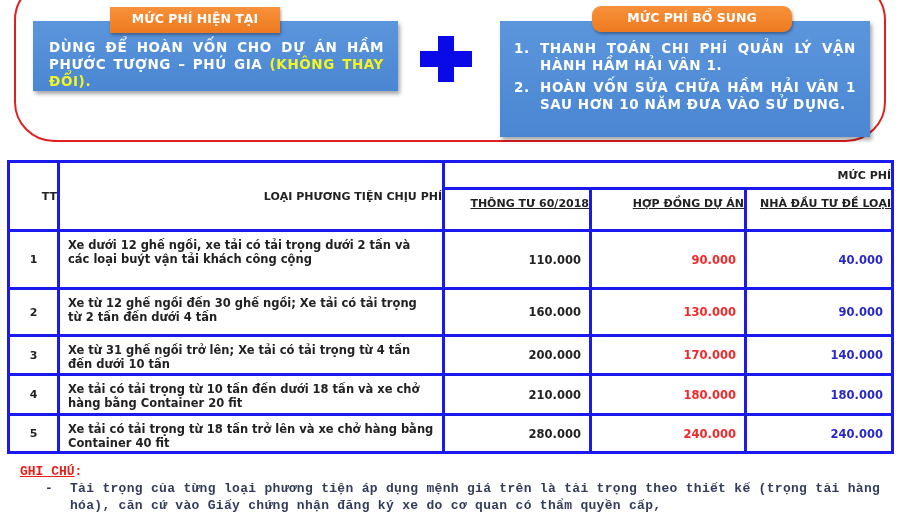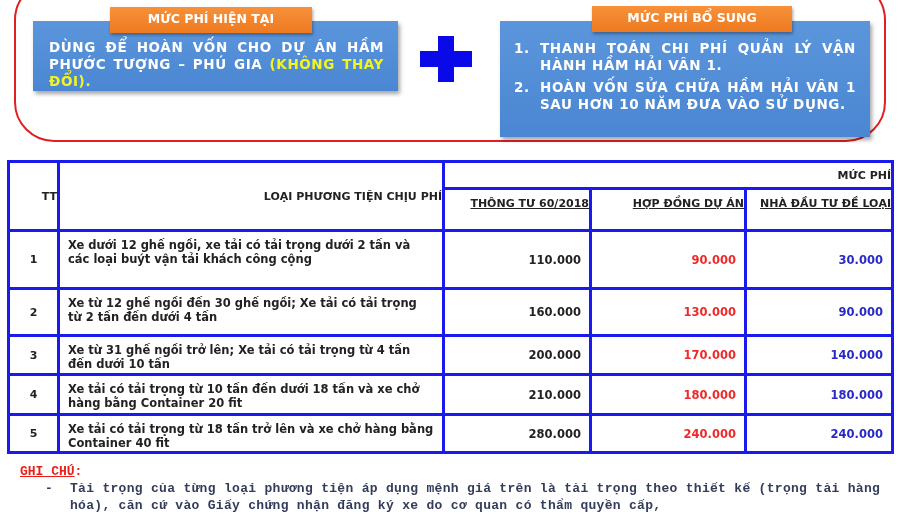--- a/index.html
+++ b/index.html
@@ -21,22 +21,22 @@
   .box-left { left: 33px; top: 21px; width: 365px; height: 70px; padding: 18px 14px 0 16px; }
   .box-right { left: 500px; top: 21px; width: 370px; height: 116px; padding: 19px 14px 0 14px; }
   .box-text { font-size: 13.5px; line-height: 17px; letter-spacing: 0.6px; text-align: justify; }
   .hl { color: #f4f420; }
   .tab-label {
     position: absolute; background: linear-gradient(180deg, #f7913a 0%, #ee7a20 100%);
     color: #ffffff; font-weight: bold; font-size: 12.5px; text-align: center;
     line-height: 24px; height: 26px;
     box-shadow: 1px 2px 3px rgba(0,0,0,0.35);
   }
-  .tab-left { left: 110px; top: 7px; width: 202px; }
-  .tab-right { left: 592px; top: 6px; width: 200px; }
+  .tab-left { left: 110px; top: 7px; width: 170px; }
+  .tab-right { left: 592px; top: 6px; width: 200px; border-radius: 9px; }
   .list-item { display: flex; font-size: 13.5px; line-height: 17px; letter-spacing: 0.6px; margin-bottom: 5px; }
   .list-num { width: 26px; flex: none; }
   .list-text { flex: 1; text-align: justify; }
 
   .plus { position: absolute; left: 420px; top: 43px; width: 52px; height: 32px; }
   .plus .h { position: absolute; left: 0; top: 8px; width: 52px; height: 16px; background: #0a0ae8; }
   .plus .v { position: absolute; left: 18px; top: -7px; width: 16px; height: 46px; background: #0a0ae8; }
 
   table.fees {
     position: absolute; left: 7px; top: 160px; width: 887px;
@@ -108,21 +108,21 @@
   <tr>
     <th class="h-sub" style="width:147px">THÔNG TƯ 60/2018</th>
     <th class="h-sub" style="width:155px">HỢP ĐỒNG DỰ ÁN</th>
     <th class="h-sub">NHÀ ĐẦU TƯ ĐỀ LOẠI</th>
   </tr>
   <tr class="r1">
     <td class="c-tt">1</td>
     <td class="c-desc">Xe dưới 12 ghế ngồi, xe tải có tải trọng dưới 2 tấn và các loại buýt vận tải khách công cộng</td>
     <td class="c-num">110.000</td>
     <td class="c-num red">90.000</td>
-    <td class="c-num blue">30.000</td>
+    <td class="c-num blue">40.000</td>
   </tr>
   <tr class="r2">
     <td class="c-tt">2</td>
     <td class="c-desc">Xe từ 12 ghế ngồi đến 30 ghế ngồi; Xe tải có tải trọng từ 2 tấn đến dưới 4 tấn</td>
     <td class="c-num">160.000</td>
     <td class="c-num red">130.000</td>
     <td class="c-num blue">90.000</td>
   </tr>
   <tr class="r3">
     <td class="c-tt">3</td>

